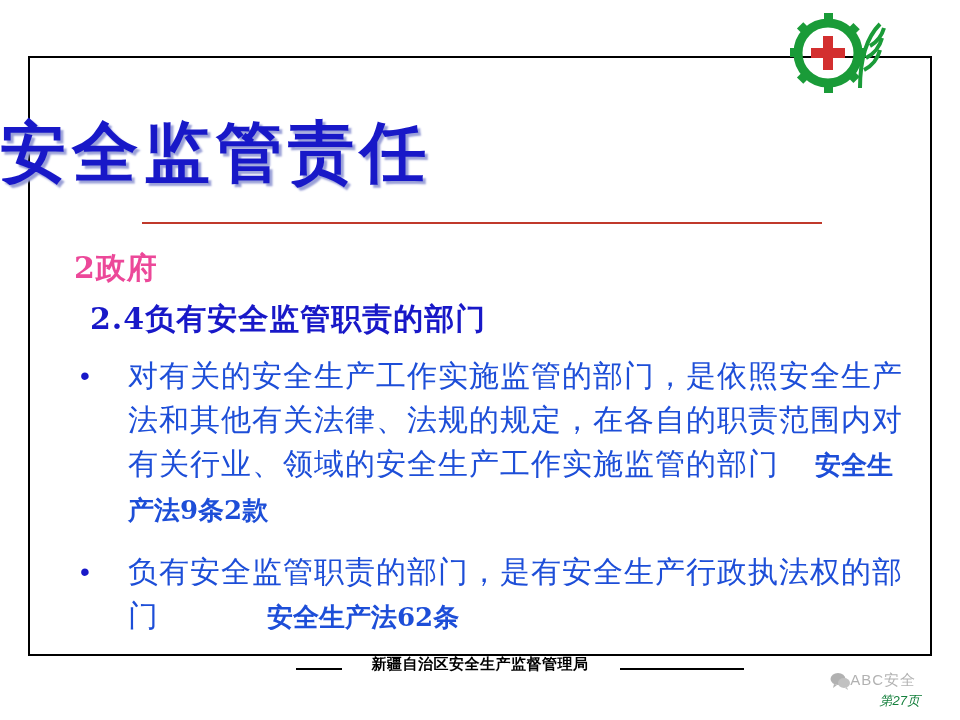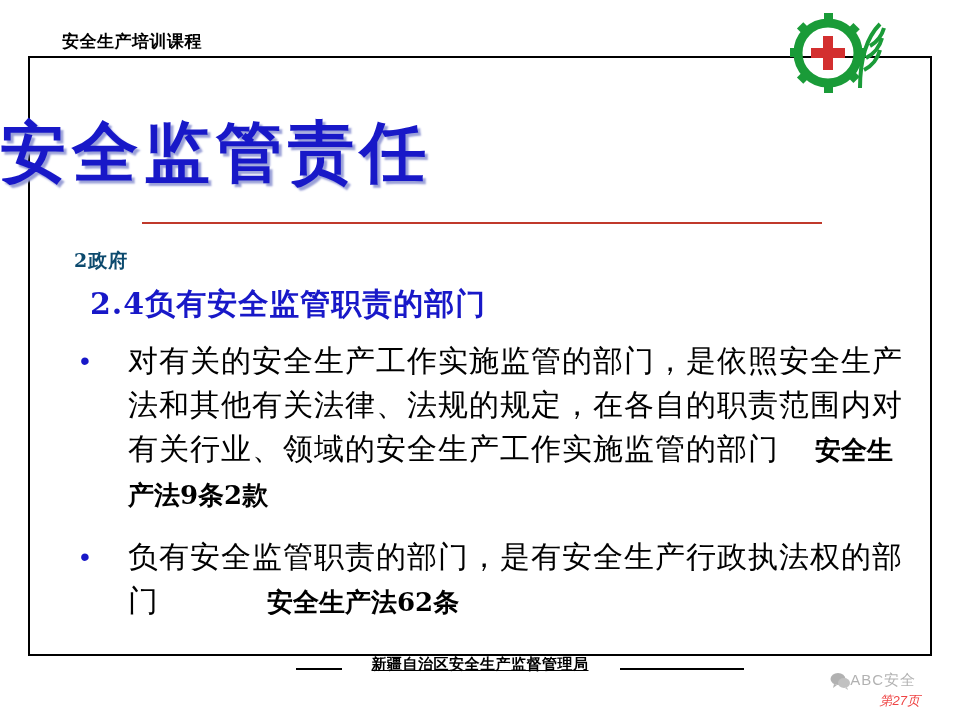--- a/index.html
+++ b/index.html
@@ -81,23 +81,23 @@
   }
   
   .content {
     position: absolute;
     left: 74px;
     top: 248px;
     width: 830px;
   }
   .h-red {
     font-family: "DejaVu Serif", serif;
-    font-size: 19px;
-    font-weight: bold;
-    color: #0c4a6e;
+    font-size: 30px;
+    font-weight: bold;
+    color: #ec4899;
     margin: 0 0 10px 0;
     letter-spacing: 1px;
   }
   .h-blue {
     font-family: "DejaVu Serif", serif;
     font-size: 30px;
     font-weight: bold;
     color: #1818c8;
     margin: 0 0 14px 16px;
     letter-spacing: 1px;
@@ -115,21 +115,21 @@
     color: #1818c8;
     text-align: left;
     padding-left: 6px;
     box-sizing: border-box;
   }
   .bullet-text {
     flex: 1 1 auto;
     font-family: "DejaVu Serif", serif;
     font-size: 30px;
     line-height: 44px;
-    color: #000000;
+    color: #1d4ed8;
     letter-spacing: 1px;
   }
   .cite {
     font-size: 26px;
     font-weight: bold;
     letter-spacing: 0;
   }
   .cite-gap { display: inline-block; width: 36px; }
   .cite-gap-wide { display: inline-block; width: 108px; }
   
@@ -150,28 +150,27 @@
   .footer-text {
     position: absolute;
     left: 0;
     top: 655px;
     width: 960px;
     text-align: center;
     font-size: 15px;
     font-weight: bold;
     color: #000000;
     letter-spacing: 0.5px;
-    text-decoration: underline;
   }
   .page-num {
     position: absolute;
     right: 40px;
     bottom: 10px;
     font-size: 13px;
-    color: #ef4444;
+    color: #15803d;
     font-style: italic;
   }
   
   .watermark {
     position: absolute;
     right: 44px;
     bottom: 30px;
     display: flex;
     align-items: center;
     gap: 0;
@@ -186,21 +185,20 @@
     color: #555555;
     letter-spacing: 1px;
     white-space: nowrap;
   }
 </style>
 </head>
 <body>
 
 <div id="slide">
 
-  <div class="header-label">安全生产培训课程</div>
   <div class="header-rule"></div>
   <div class="frame"></div>
 
   <div class="logo">
     <svg viewBox="0 0 100 86" width="100" height="86" xmlns="http://www.w3.org/2000/svg">
       <g>
 
         <circle cx="40" cy="43" r="30" fill="none" stroke="#1a9b38" stroke-width="9"></circle>
         <g fill="#1a9b38">
           <rect x="36" y="3" width="9" height="12"></rect>

